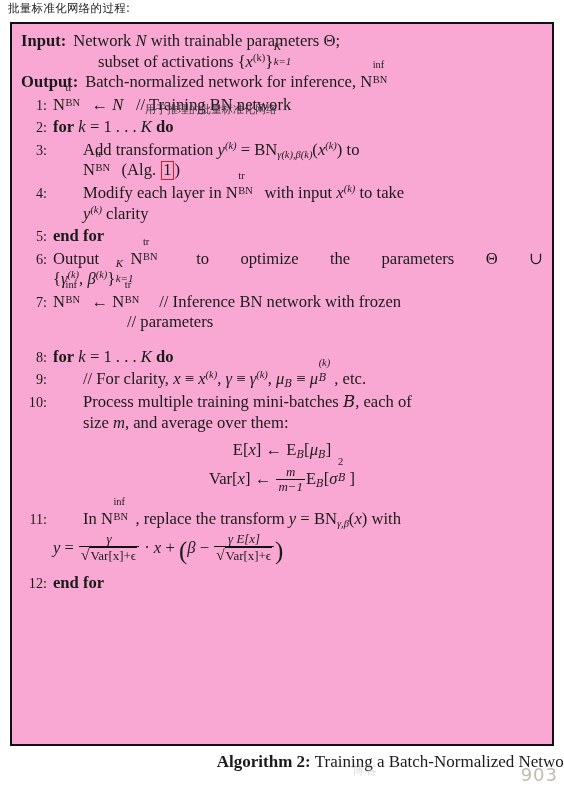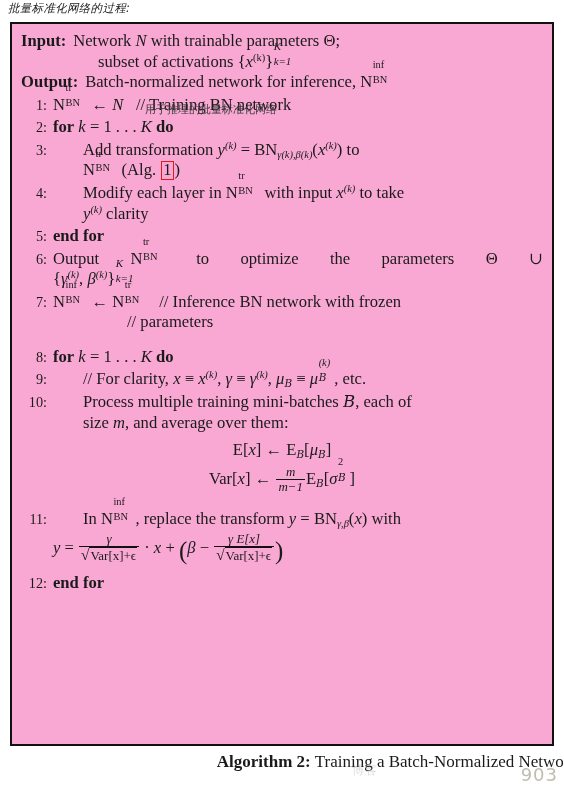--- a/index.html
+++ b/index.html
@@ -21,21 +21,20 @@
     height: 793px;
   }
   .cn-caption {
     position: absolute;
     left: 8px;
     top: 1px;
     font-family: "DejaVu Sans", "Liberation Sans", sans-serif;
     font-size: 11.5px;
     color: #222;
     letter-spacing: 0.3px;
-    font-style: italic;
   }
   .algo-box {
     position: absolute;
     left: 10px;
     top: 22px;
     width: 544px;
     height: 724px;
     border: 2.2px solid #111;
     box-sizing: border-box;
     background: #f9a8d4;

